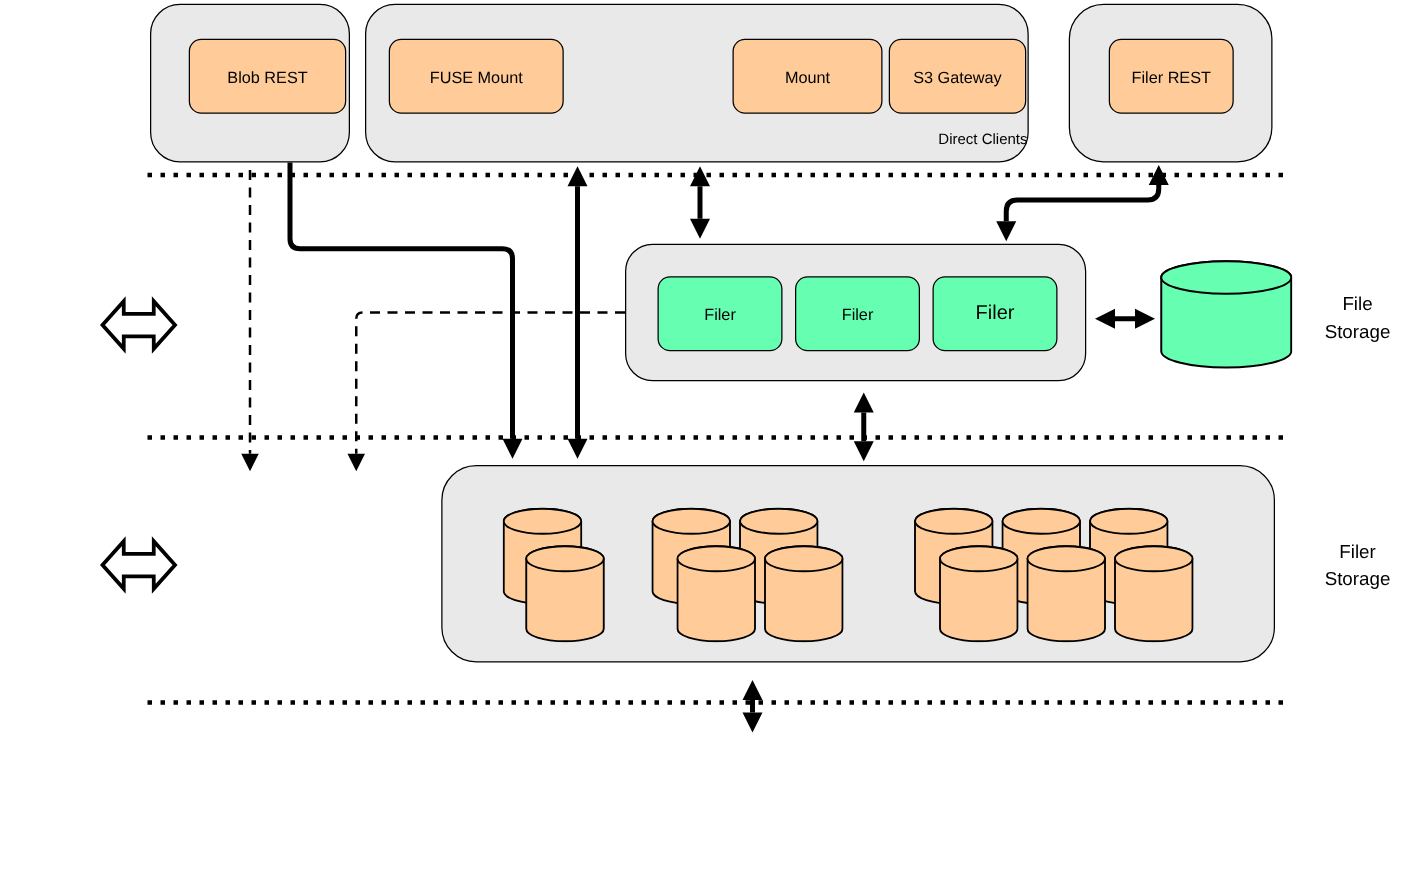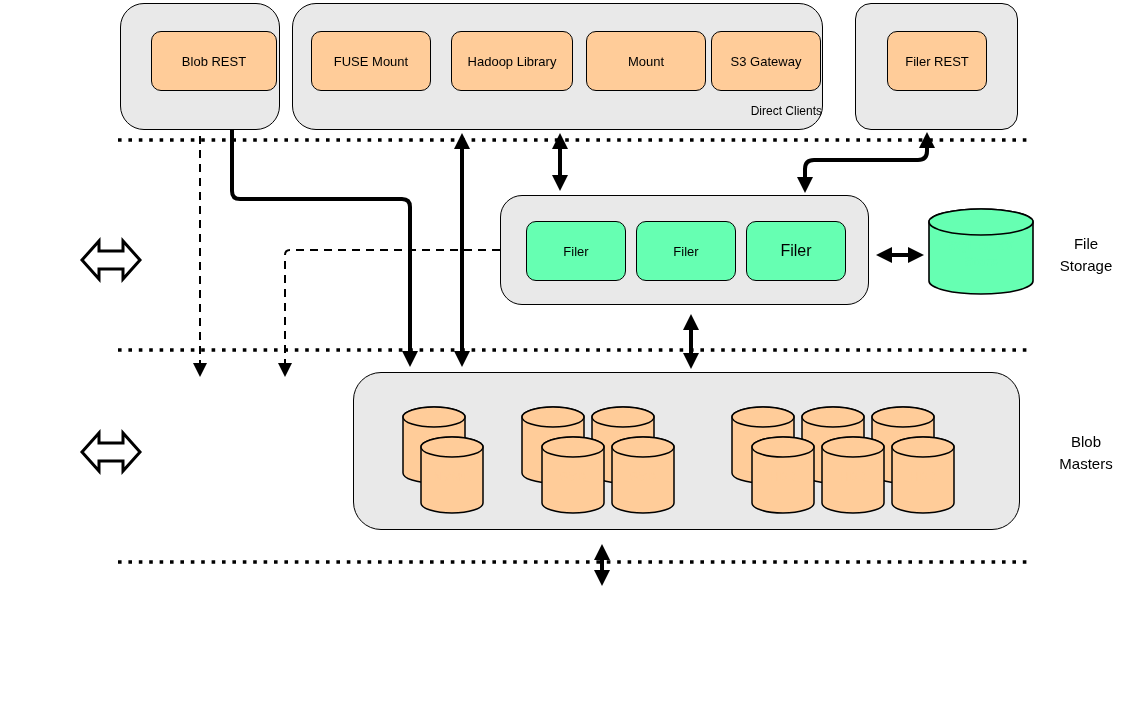--- a/index.html
+++ b/index.html
@@ -56,21 +56,21 @@
     left: 2px; top: 100px; width: 58px; height: 480px;
     border-radius: 10px;
     display: flex; align-items: center; justify-content: center;
   }
   #admin-bar .lbl {
     font-weight: bold; font-size: 13px; text-align: center; line-height: 17px;
     width: 50px;
   }
   #blob-rest-group   { left: 120px; top: 3px; width: 160px; height: 127px; border-radius: 24px; }
   #direct-clients    { left: 292px; top: 3px; width: 531px; height: 127px; border-radius: 24px; }
-  #filer-rest-group  { left: 855px; top: 3px; width: 163px; height: 127px; border-radius: 16px; }
+  #filer-rest-group  { left: 855px; top: 3px; width: 163px; height: 127px; border-radius: 28px; }
   #direct-clients .dc-label {
     position: absolute; bottom: 11px; left: 0; right: 0;
     text-align: right; font-size: 12px;
   }
 
   
   #filer-cluster { left: 500px; top: 195px; width: 369px; height: 110px; border-radius: 22px; }
   .filer-lg { font-size: 16px; }
 
   
@@ -145,22 +145,21 @@
 </svg>
 
 <div id="canvas">
 
 
   <div class="cont" id="blob-rest-group">
     <div class="obox" style="left:30px; top:27px; width:126px; height:60px;">Blob REST</div>
   </div>
 
   <div class="cont" id="direct-clients">
-    <div class="obox" style="left:18px;  top:27px; width:120px; height:60px;">FUSE Mount</div>
-    <div class="obox" style="left:158px; top:27px; width:122px; height:60px;">Hadoop Library</div>
+    <div class="obox" style="left:18px;  top:27px; width:140px; height:60px;">FUSE Mount</div>
     <div class="obox" style="left:293px; top:27px; width:120px; height:60px;">Mount</div>
     <div class="obox" style="left:418px; top:27px; width:110px; height:60px;">S3 Gateway</div>
     <div class="dc-label">Direct Clients</div>
   </div>
 
   <div class="cont" id="filer-rest-group">
     <div class="obox" style="left:31px; top:27px; width:100px; height:60px;">Filer REST</div>
   </div>
 
   <div class="cont" id="filer-cluster">
@@ -244,21 +243,21 @@
       <div class="cyl-label">HDD</div>
     </div>
     <div class="cyl" style="left:537px; top:63px;">
       <svg viewBox="0 0 64 78">
           <use href="#cyl-sym"></use>
         </svg>
       <div class="cyl-label">HDD</div>
     </div>
   </div>
 
-  <div class="section-label" id="blob-storage-label">Blob Masters</div>
+  <div class="section-label" id="blob-storage-label">Filer Storage</div>
 
 
   <svg id="overlay" viewBox="0 0 1121 701">
 
     <g stroke="#000" stroke-width="3.6" stroke-dasharray="3.6 6.8">
       <line x1="118" y1="140" x2="1030" y2="140"></line>
       <line x1="118" y1="350" x2="1030" y2="350"></line>
       <line x1="118" y1="562" x2="1030" y2="562"></line>
     </g>
 

